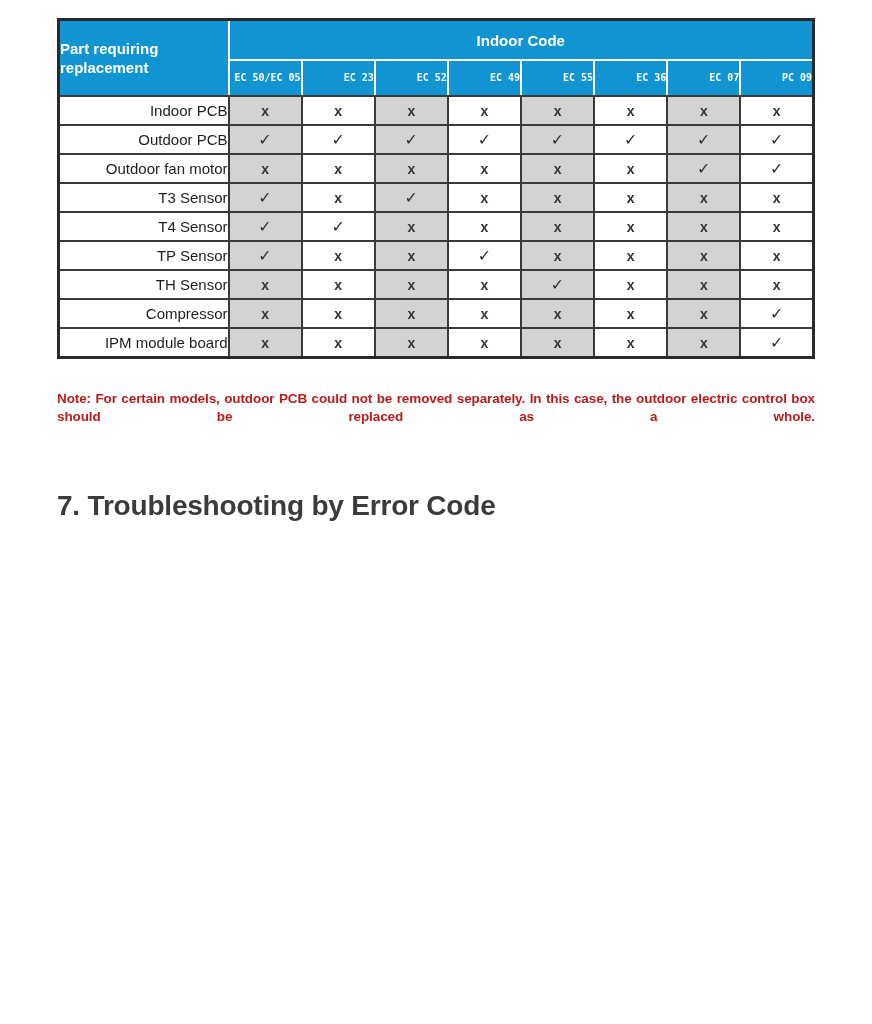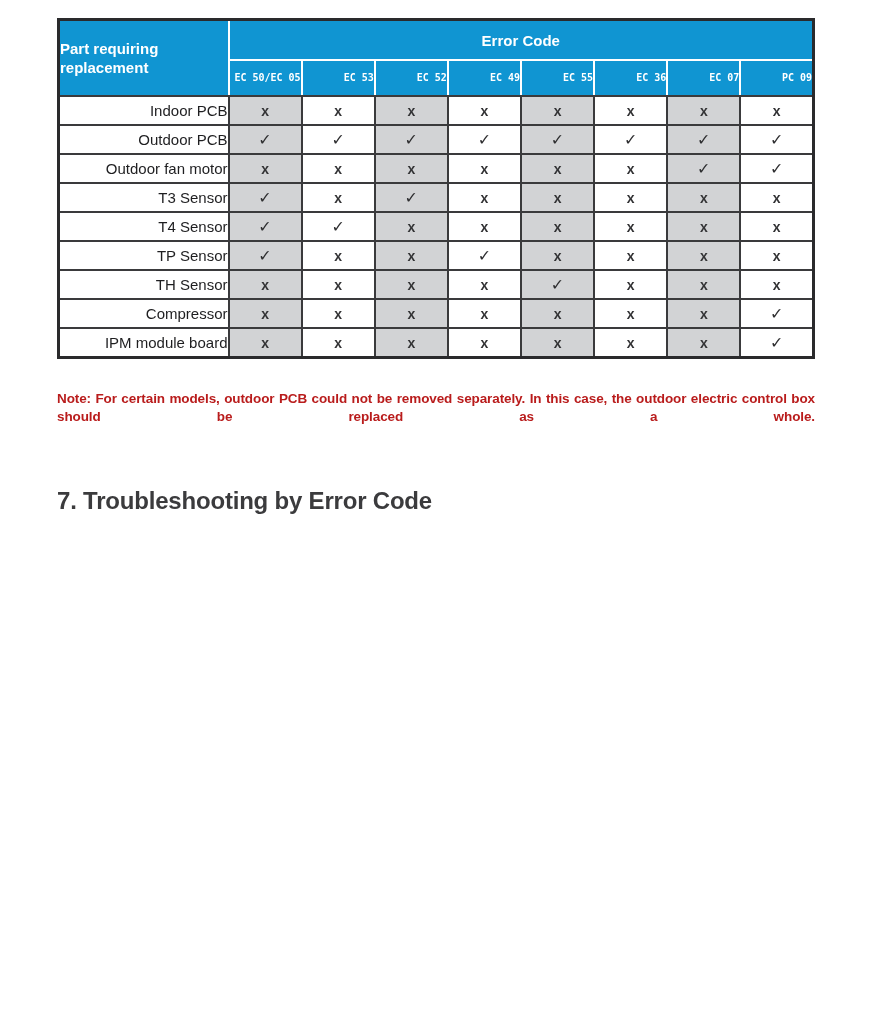--- a/index.html
+++ b/index.html
@@ -118,21 +118,21 @@
     content: "";
     display: inline-block;
     width: 100%;
   }
 
   
   .section-heading {
     position: absolute;
     left: 57px;
     top: 467px;
-    font-size: 24px;
+    font-size: 28px;
     font-weight: bold;
     color: #3b3b3d;
     letter-spacing: -0.2px;
   }
 </style>
 </head>
 <body>
 
 <div class="page">
 
@@ -144,25 +144,25 @@
         <col>
         <col>
         <col>
         <col>
         <col>
         <col>
     </colgroup>
     <thead>
       <tr>
         <th class="corner-cell" rowspan="2">Part requiring replacement</th>
-        <th class="group-cell" colspan="8">Error Code</th>
+        <th class="group-cell" colspan="8">Indoor Code</th>
       </tr>
       <tr id="code-header-row">
           <th class="code-cell">EC 50/EC 05</th>
-          <th class="code-cell">EC 53</th>
+          <th class="code-cell">EC 23</th>
           <th class="code-cell">EC 52</th>
           <th class="code-cell">EC 49</th>
           <th class="code-cell">EC 55</th>
           <th class="code-cell">EC 36</th>
           <th class="code-cell">EC 07</th>
           <th class="code-cell">PC 09</th>
         </tr>
     </thead>
     <tbody id="table-body">
         <tr>

